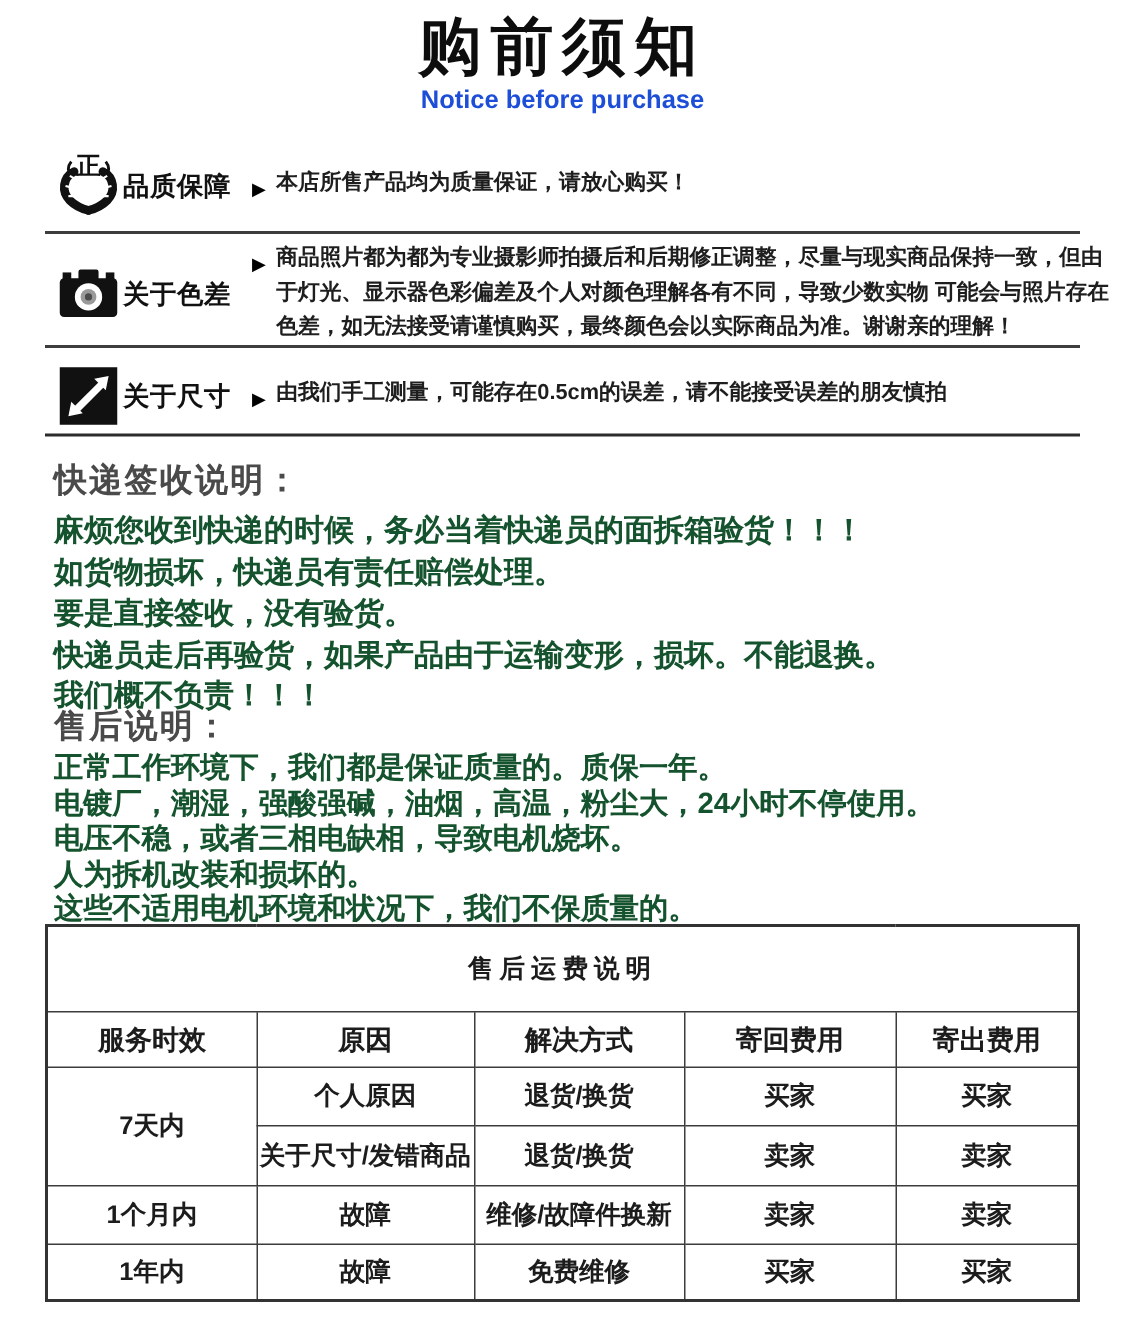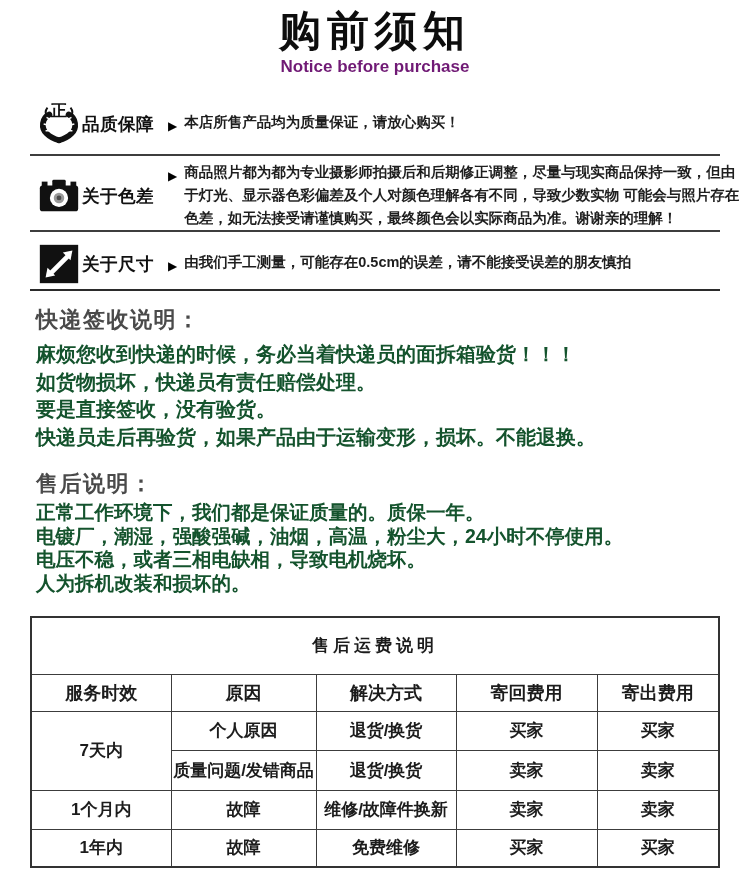--- a/index.html
+++ b/index.html
@@ -7,21 +7,21 @@
     position:relative;width:750px;height:879px;background:#ffffff;overflow:hidden;
     font-family:"Liberation Sans","DejaVu Sans",sans-serif;color:#111;
   }
   
   .main-title{
     position:absolute;top:6px;left:0;width:750px;text-align:center;
     font-size:42px;font-weight:bold;letter-spacing:6px;color:#0d0d0d;line-height:50px;
   }
   .sub-title{
     position:absolute;top:57px;left:0;width:750px;text-align:center;
-    font-size:17px;font-weight:bold;letter-spacing:0px;color:#701a75;
+    font-size:17px;font-weight:bold;letter-spacing:0px;color:#1d4ed8;
   }
   
   .notice{position:absolute;left:36px;width:706px;display:flex;align-items:center;}
   #notice-quality{top:98px;height:52px;}
   #notice-color{top:160px;height:71px;}
   #notice-size{top:239px;height:50px;}
   .notice-icon{width:46px;height:46px;flex:0 0 46px;}
   .notice-icon svg{display:block;width:46px;height:46px;}
   .notice-label{
     flex:0 0 72px;font-size:17.5px;font-weight:bold;color:#111;
@@ -136,28 +136,30 @@
   </div>
 
   <div class="sep" id="sep3"></div>
 
   <div class="section-heading" id="delivery-heading">快递签收说明：</div>
   <div class="red-lines" id="delivery-lines">
     <div>麻烦您收到快递的时候，务必当着快递员的面拆箱验货！！！</div>
     <div>如货物损坏，快递员有责任赔偿处理。</div>
     <div>要是直接签收，没有验货。</div>
     <div>快递员走后再验货，如果产品由于运输变形，损坏。不能退换。</div>
+    <div>我们概不负责！！！</div>
   </div>
 
   <div class="section-heading" id="aftersale-heading">售后说明：</div>
   <div class="red-lines" id="aftersale-lines">
     <div>正常工作环境下，我们都是保证质量的。质保一年。</div>
     <div>电镀厂，潮湿，强酸强碱，油烟，高温，粉尘大，24小时不停使用。</div>
     <div>电压不稳，或者三相电缺相，导致电机烧坏。</div>
     <div>人为拆机改装和损坏的。</div>
+    <div>这些不适用电机环境和状况下，我们不保质量的。</div>
   </div>
 
   <table class="freight-table">
     <colgroup>
       <col style="width:140px">
         <col style="width:145px">
         <col style="width:140px">
         <col style="width:141px">
         <col style="width:122px">
     </colgroup>
@@ -173,21 +175,21 @@
       <th>寄出费用</th>
     </tr>
     <tr class="tr-a">
       <td rowspan="2">7天内</td>
       <td>个人原因</td>
       <td>退货/换货</td>
       <td class="red-cell">买家</td>
       <td class="red-cell">买家</td>
     </tr>
     <tr class="tr-b">
-      <td>质量问题/发错商品</td>
+      <td>关于尺寸/发错商品</td>
       <td>退货/换货</td>
       <td>卖家</td>
       <td>卖家</td>
     </tr>
     <tr class="tr-c">
       <td>1个月内</td>
       <td>故障</td>
       <td>维修/故障件换新</td>
       <td>卖家</td>
       <td>卖家</td>

